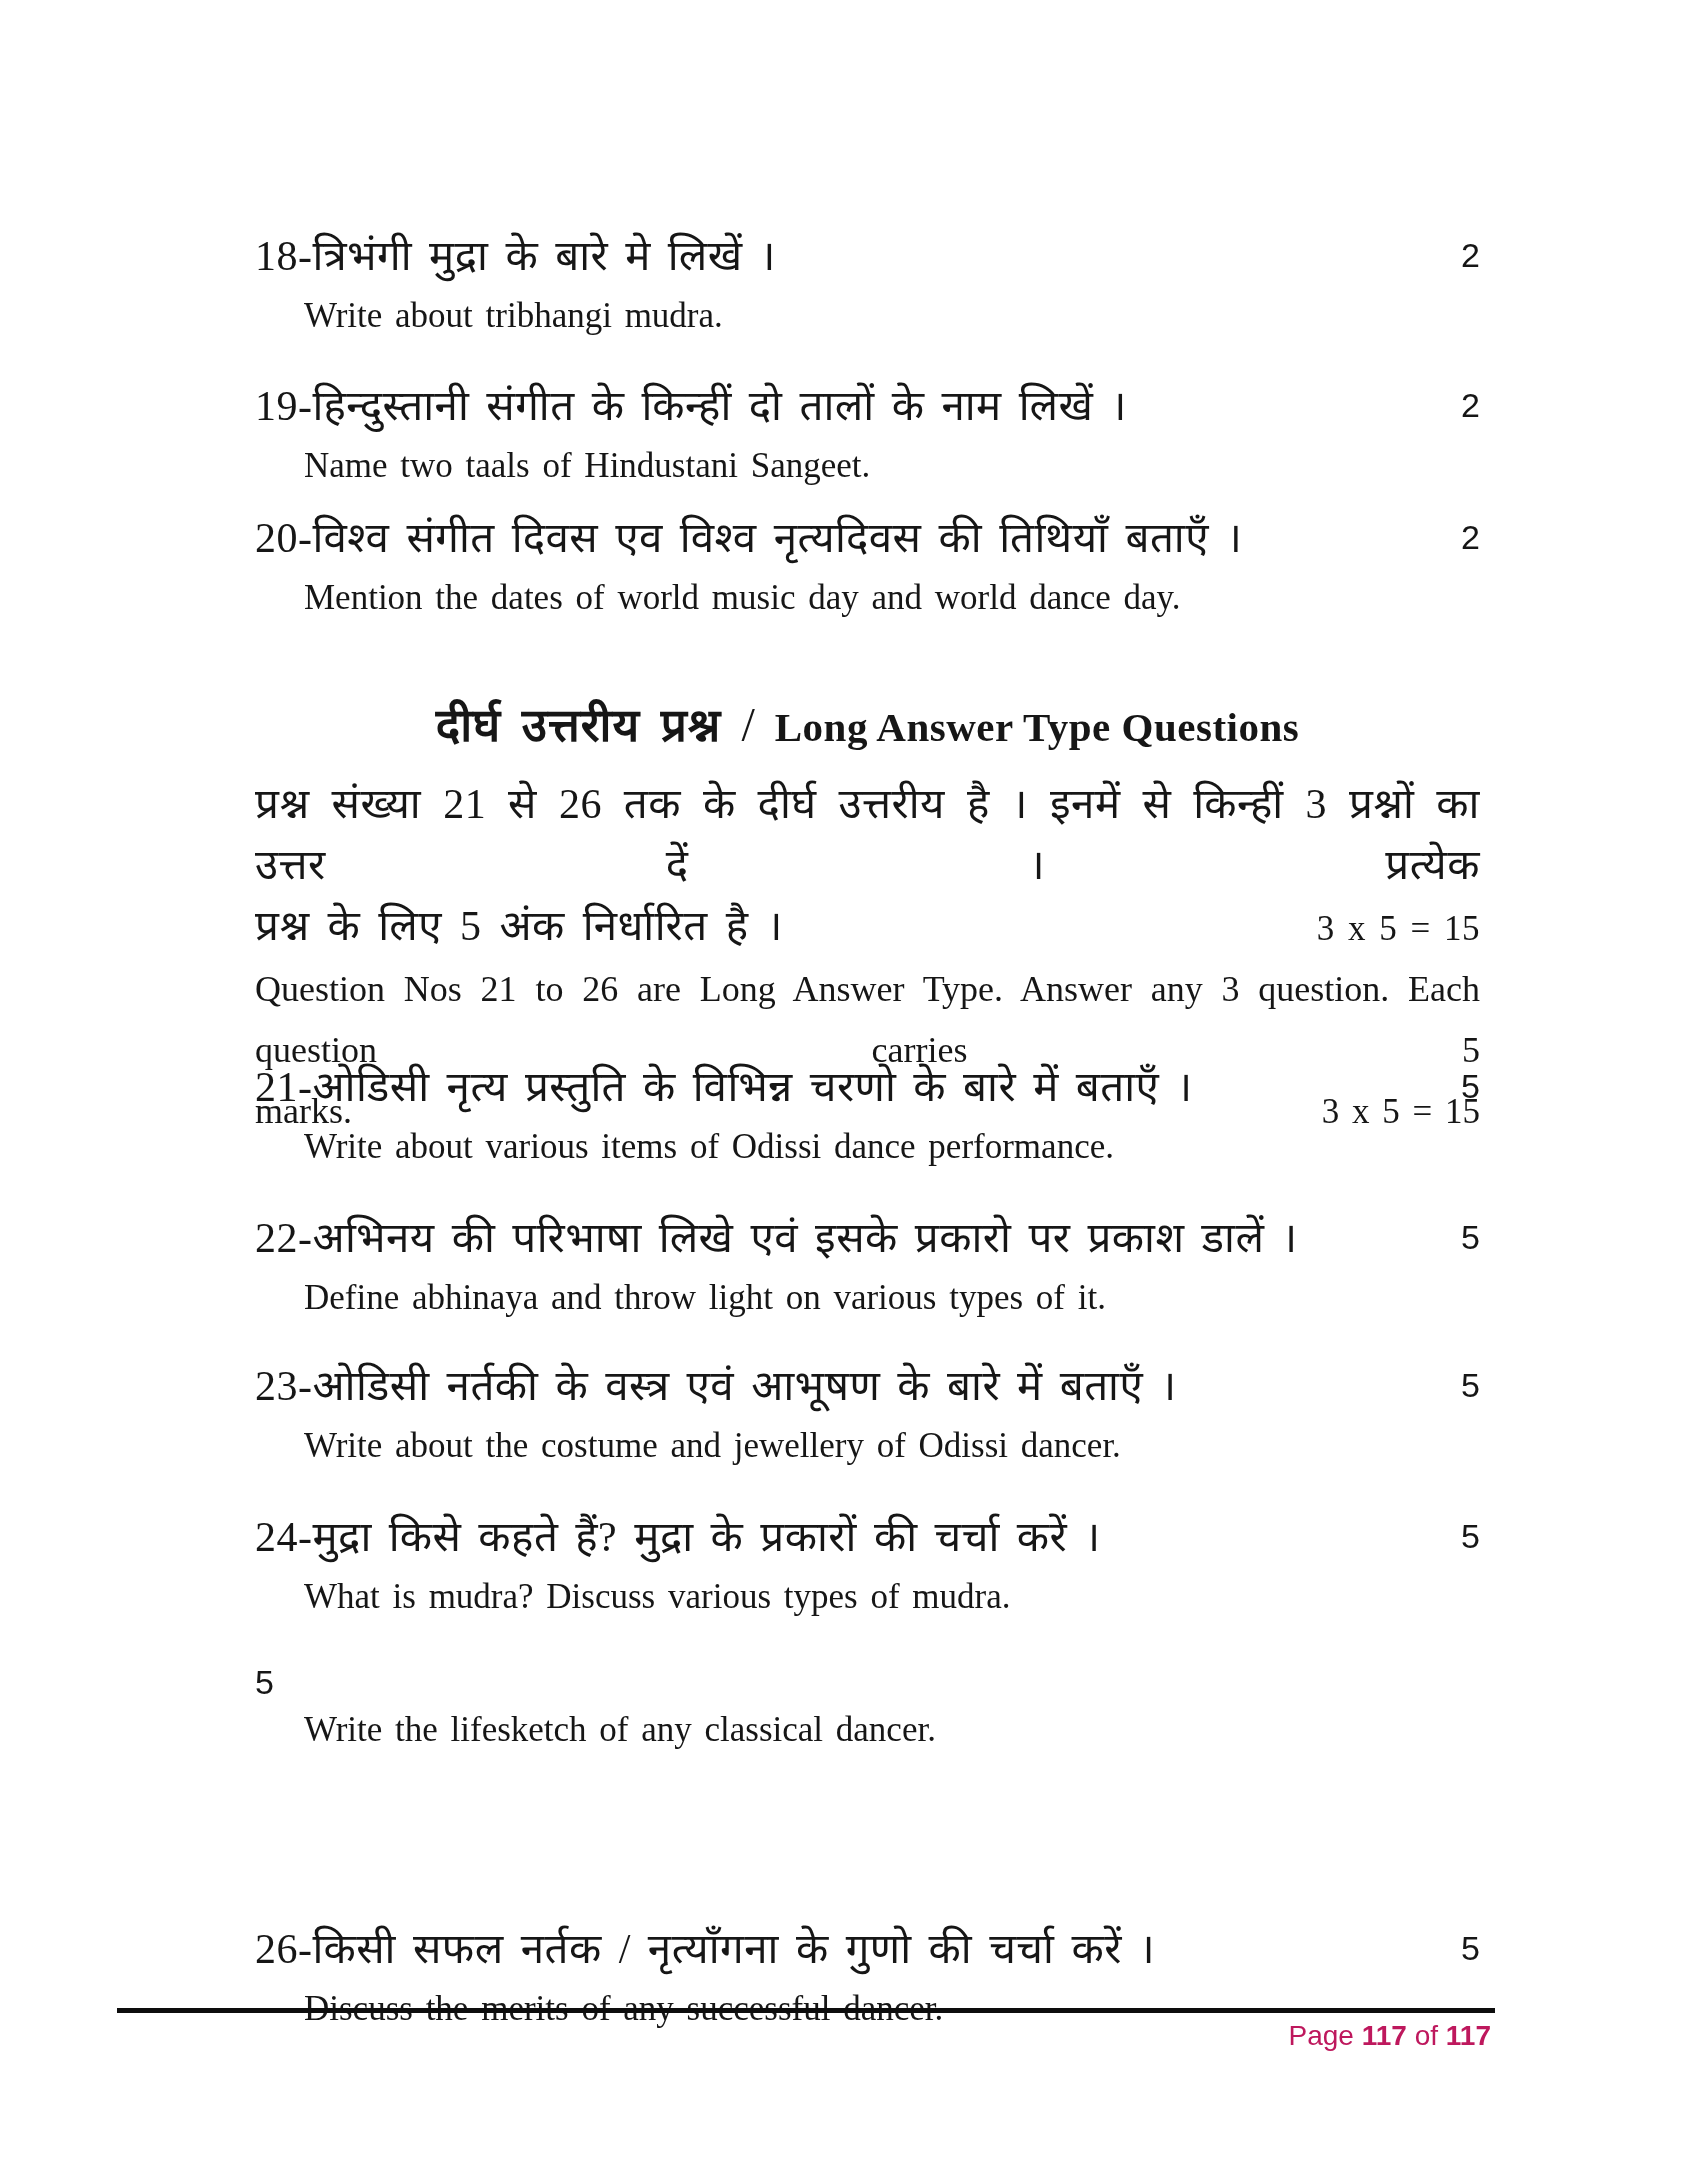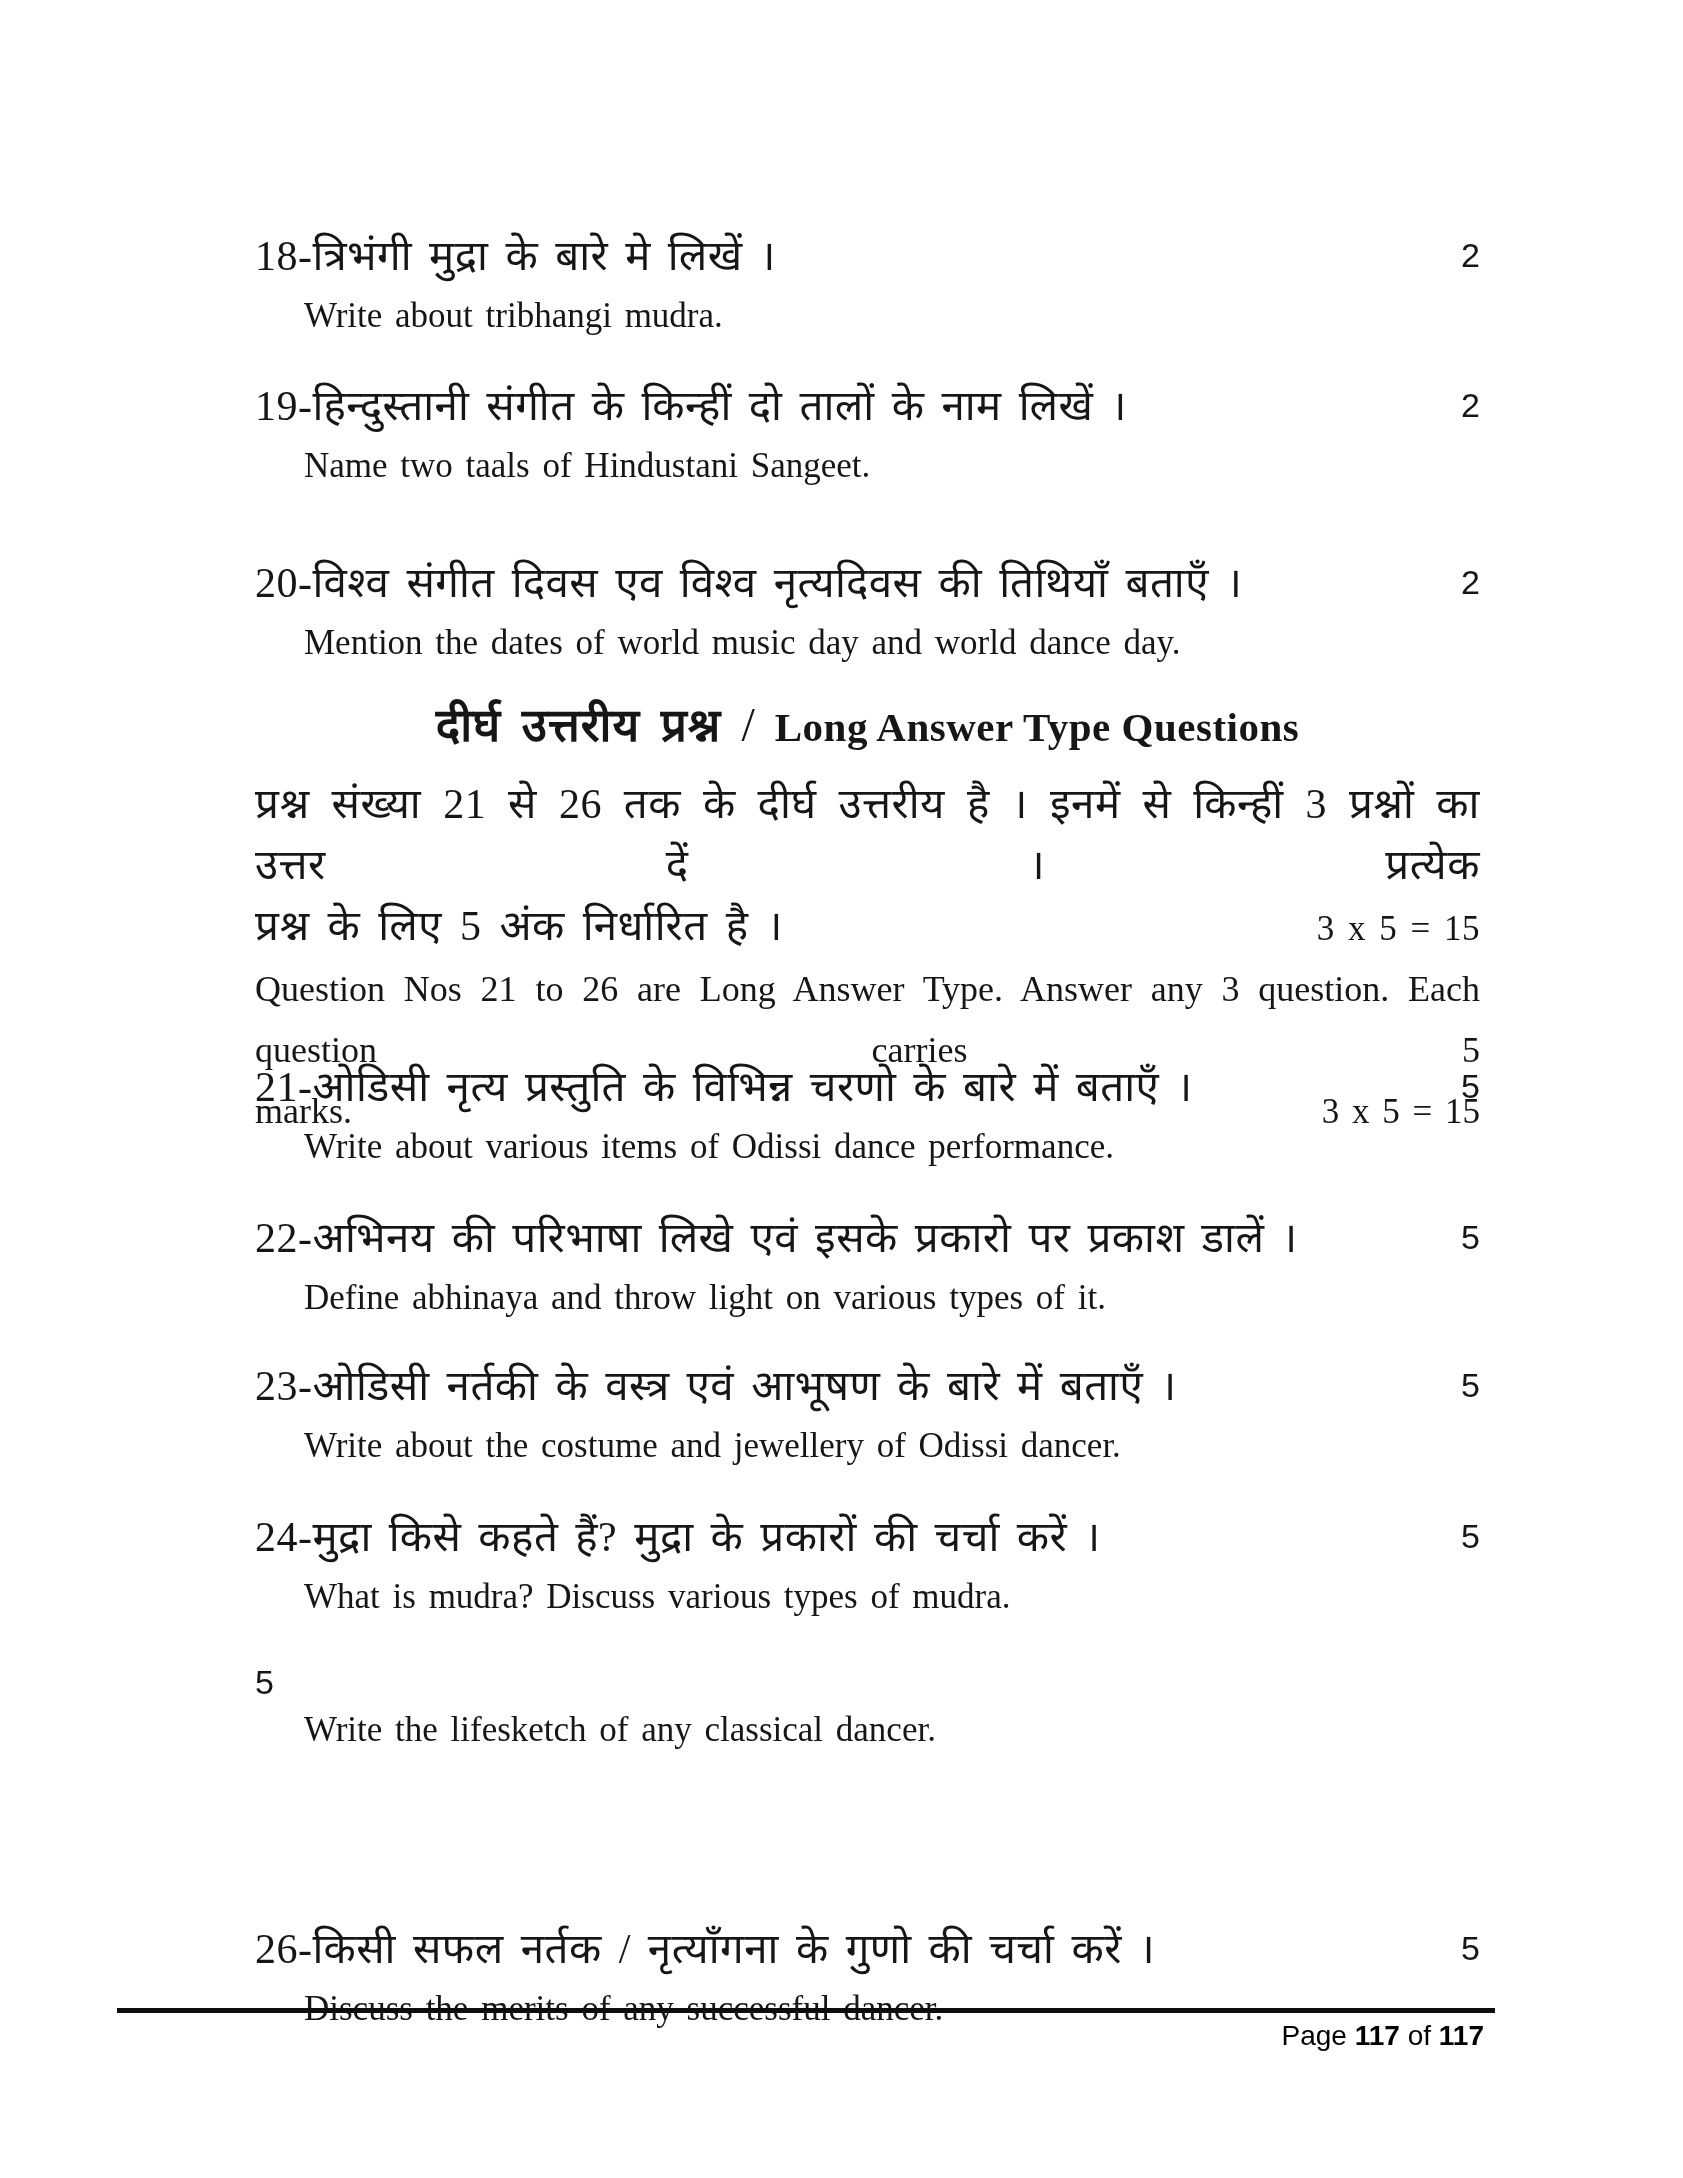--- a/index.html
+++ b/index.html
@@ -64,26 +64,26 @@
   .footer-rule {
     position: absolute;
     left: 117px;
     top: 2008px;
     width: 1378px;
     height: 5px;
     background: #0d0d0d;
   }
   .footer-text {
     position: absolute;
-    right: 199px;
+    right: 192px;
     top: 2020px;
     font-family: "Liberation Sans", "DejaVu Sans", sans-serif;
     font-size: 28px;
     line-height: 32px;
-    color: #000000;
+    color: #be185d;
   }
   .footer-text b { font-weight: 700; }
 </style>
 </head>
 <body>
 
 <div class="page">
 
   <div class="block" style="top:228px">
     <div class="q-row">
@@ -94,21 +94,21 @@
   </div>
 
   <div class="block" style="top:378px">
     <div class="q-row">
       <span class="q-hindi"><span>19-</span><span>हिन्दुस्तानी संगीत के किन्हीं दो तालों के नाम लिखें ।</span></span>
       <span class="q-marks">2</span>
     </div>
     <div class="q-english">Name two taals of Hindustani Sangeet.</div>
   </div>
 
-  <div class="block" style="top:555px">
+  <div class="block" style="top:510px">
     <div class="q-row">
       <span class="q-hindi"><span>20-</span><span>विश्व संगीत दिवस एव विश्व नृत्यदिवस की तिथियाँ बताएँ ।</span></span>
       <span class="q-marks">2</span>
     </div>
     <div class="q-english">Mention the dates of world music day and world dance day.</div>
   </div>
 
   <div class="block heading" style="top:693px">
     <span class="h-hi">दीर्घ उत्तरीय प्रश्न</span><span class="h-sep">/</span><span class="h-en">Long Answer Type Questions</span>
   </div>

